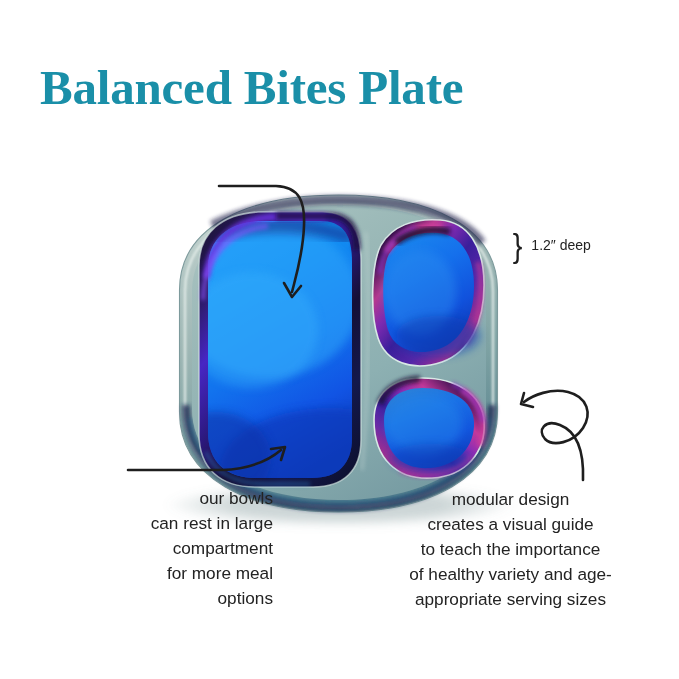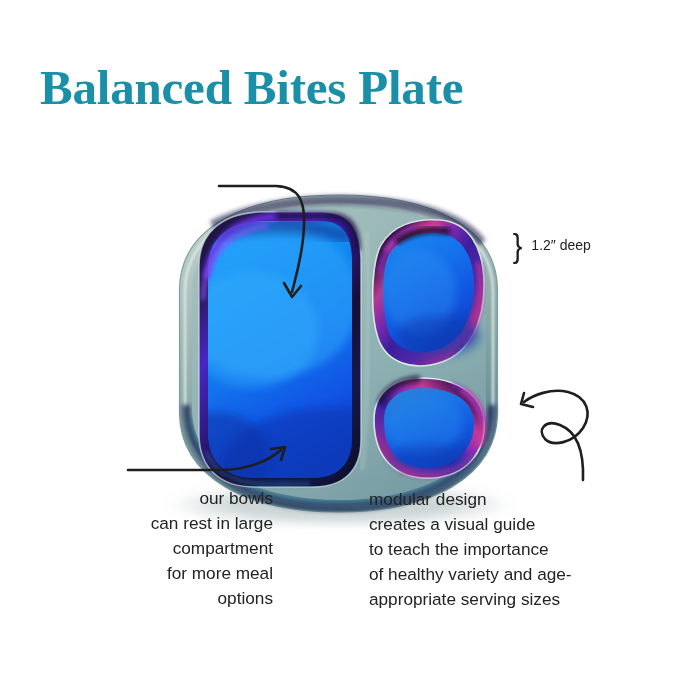--- a/index.html
+++ b/index.html
@@ -34,21 +34,21 @@
     position: absolute;
     font-family: "Liberation Sans", sans-serif;
     font-size: 17.2px;
     line-height: 25px;
     color: #232323;
     white-space: pre-line;
   }
   #annot-top-left   { left: 39px;  top: 158px; text-align: left;  width: 250px; }
   #annot-top-right  { right: 36px; top: 141px; text-align: right; width: 270px; }
   #annot-bottom-left{ left: 33px;  top: 462px; text-align: right;  width: 240px; margin-top: 24px; }
-  #annot-bottom-right{right: 45px; top: 487px; text-align: left; width: 265px; }
+  #annot-bottom-right{right: 36px; top: 487px; text-align: center; width: 265px; }
 
   
   #depth-callout {
     position: absolute;
     left: 512px;
     top: 228px;
     display: flex;
     align-items: center;
     gap: 8px;
   }

